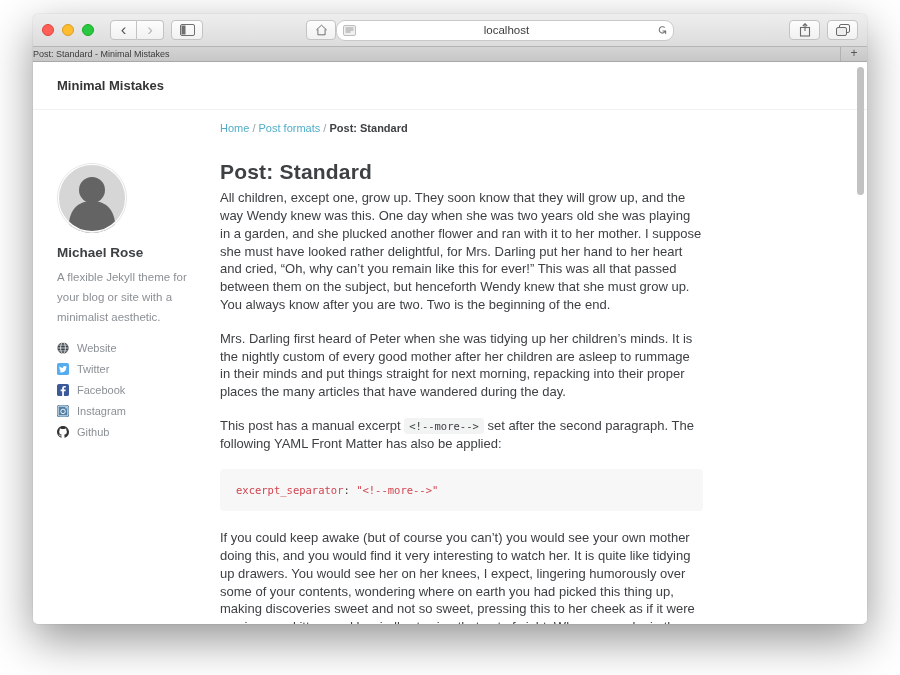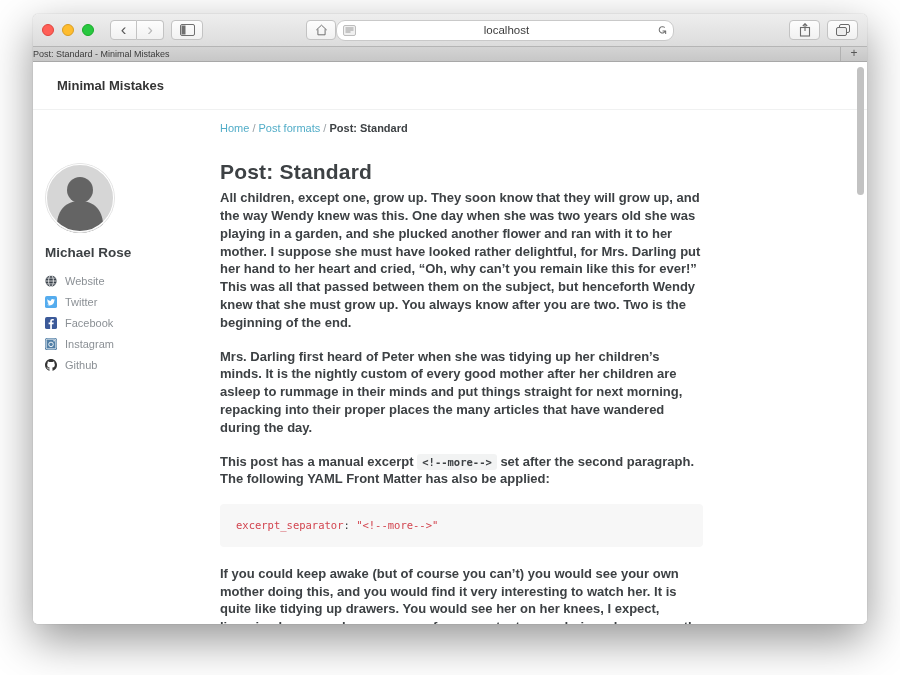--- a/index.html
+++ b/index.html
@@ -51,37 +51,37 @@
   .newtab { width:27px; border-left:1px solid #b1b1b1; text-align:center; line-height:13px; color:#565656; font-size:12px; }
   
   .page { position:relative; height:626px; background:#fff; overflow:hidden; }
   .scrollthumb { position:absolute; right:3px; top:5px; width:7px; height:128px; border-radius:4px; background:#c2c2c2; z-index:9; }
   .masthead { height:48px; border-bottom:1px solid #f0f1f1; display:flex; align-items:center; padding:0 24px; }
   .site-title { font-size:13px; font-weight:bold; color:#343434; }
   .site-nav { display:flex; margin-left:30px; }
   .site-nav a { font-size:12.5px; color:#98a1a6; text-decoration:none; margin-right:24px; }
   .body-row { position:relative; }
   
-  .sidebar { position:absolute; left:12px; top:53px; width:140px; }
+  .sidebar { position:absolute; left:24px; top:53px; width:140px; }
   .avatar { width:70px; height:70px; border-radius:50%; overflow:hidden; display:block; }
   .author-name { font-size:13.5px; font-weight:bold; font-weight:600; color:#3d4144; margin:12px 0 8px; }
   .author-bio { font-size:11.5px; line-height:1.72; color:#8b9095; }
   .author-links { margin-top:15px; list-style:none; }
   .author-links li { display:flex; align-items:center; margin-bottom:9px; }
   .author-links .ico { width:12px; height:12px; margin-right:8px; display:inline-flex; }
   .author-links a { font-size:11px; color:#8b9095; text-decoration:none; }
   
   .main { margin-left:187px; width:483px; padding-top:12px; }
   .breadcrumb { font-size:11px; margin-bottom:25px; color:#9aa0a5; }
   .breadcrumb a { color:#52adc8; text-decoration:none; }
   .breadcrumb .current { color:#3d4144; font-weight:bold; }
   h1.post-title { font-size:21px; line-height:1.25; color:#3d4144; letter-spacing:.2px; margin-bottom:4px; }
   .meta { display:flex; align-items:center; font-size:10.5px; color:#9aa0a5; margin-bottom:13px; }
   .meta .ico { width:11px; height:11px; margin-right:5px; display:inline-flex; }
-  .main p { font-size:13px; line-height:1.37; color:#3d4144; margin-bottom:16px;font-weight:bold; }
+  .main p { font-size:13px; line-height:1.37; color:#3d4144; margin-bottom:16px; }
   code.inline {
     font-family:"DejaVu Sans Mono", monospace; font-size:10.5px;
     background:#f2f3f3; border-radius:3px; padding:2px 5px; color:#3d4144;
   }
   pre.highlight {
     background:#f7f7f7; border-radius:4px; padding:14px 16px; margin:4px 0 18px;
     font-family:"DejaVu Sans Mono", monospace; font-size:10.5px; line-height:1.4;
   }
   .yaml-key { color:#d2434e; }
   .yaml-punct { color:#3d4144; }
@@ -172,20 +172,21 @@
         <span class="avatar">
           <svg width="70" height="70" viewBox="0 0 70 70">
             <circle cx="35" cy="35" r="35" fill="#d6d6d6"></circle>
             <circle cx="35" cy="27" r="13" fill="#646464"></circle>
             <path d="M35 38 C20 38 13 48 12 60 L12 70 L58 70 L58 60 C57 48 50 38 35 38 Z" fill="#646464"></path>
             <circle cx="35" cy="35" r="34" fill="none" stroke="#ffffff" stroke-width="2"></circle>
             <circle cx="35" cy="35" r="34.6" fill="none" stroke="#e3e3e3" stroke-width="1"></circle>
           </svg>
         </span>
         <h3 class="author-name">Michael Rose</h3>
+        <p class="author-bio">A flexible Jekyll theme for your blog or site with a minimalist aesthetic.</p>
         <ul class="author-links">
           <li>
             <span class="ico">
               <svg width="12" height="12" viewBox="0 0 16 16">
                   <circle cx="8" cy="8" r="7.5" fill="#3b434c"></circle>
                   <ellipse cx="8" cy="8" rx="3.2" ry="7.5" fill="none" stroke="#fff" stroke-width="1"></ellipse>
                   <line x1="0.8" y1="8" x2="15.2" y2="8" stroke="#fff" stroke-width="1"></line>
                   <line x1="1.8" y1="4.2" x2="14.2" y2="4.2" stroke="#fff" stroke-width="0.8"></line>
                   <line x1="1.8" y1="11.8" x2="14.2" y2="11.8" stroke="#fff" stroke-width="0.8"></line>
                 </svg>

